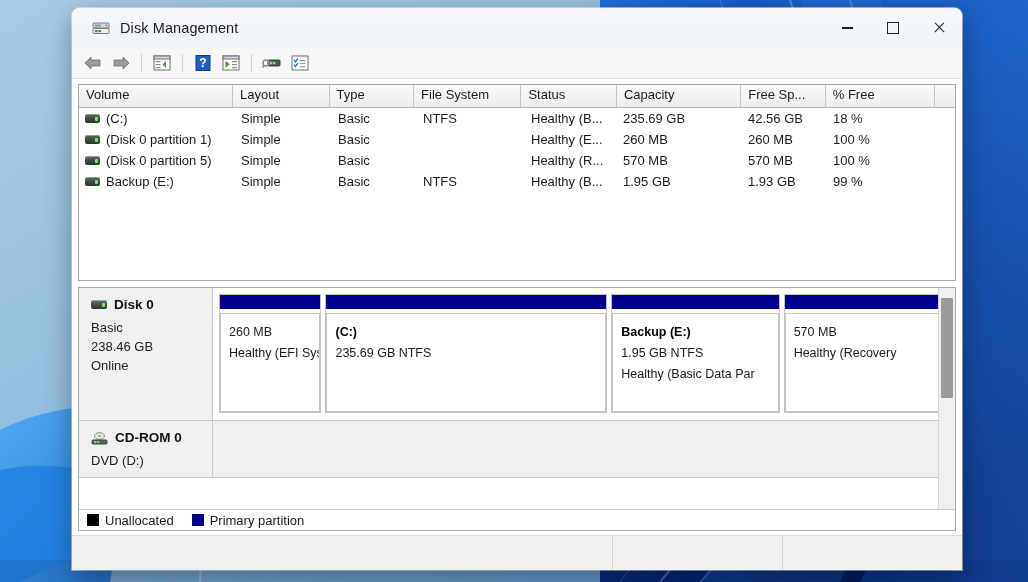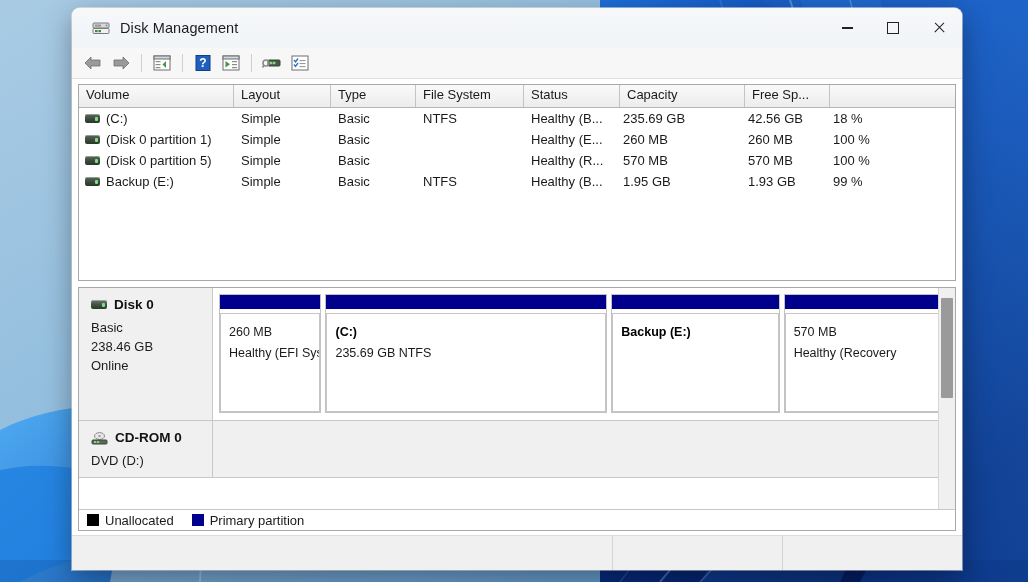--- a/index.html
+++ b/index.html
@@ -374,20 +374,21 @@
 
   <div class="listpane">
     <div class="colhead">
       <div class="col" style="width:155px">Volume</div>
       <div class="col" style="width:97px">Layout</div>
       <div class="col" style="width:85px">Type</div>
       <div class="col" style="width:108px">File System</div>
       <div class="col" style="width:96px">Status</div>
       <div class="col" style="width:125px">Capacity</div>
       <div class="col" style="width:85px">Free Sp...</div>
+      <div class="col" style="width:110px">% Free</div>
       <div class="col" style="width:20px;border-right:none"></div>
     </div>
     <div class="rows">
 
       <div class="row">
         <div class="cell vol" style="width:155px">
           <span class="vol-icon"></span>
           <span>(C:)</span>
         </div>
         <div class="cell" style="width:97px">Simple</div>
@@ -470,20 +471,22 @@
             <div class="part-bar"></div>
             <div class="part-body">
               <div class="part-label">(C:)</div>
               <div>235.69 GB NTFS</div>
             </div>
           </div>
           <div class="part" style="flex:0 0 23.0%">
             <div class="part-bar"></div>
             <div class="part-body">
               <div class="part-label">Backup  (E:)</div>
+              <div>1.95 GB NTFS</div>
+              <div>Healthy (Basic Data Par</div>
             </div>
           </div>
           <div class="part" style="flex:1 1 auto">
             <div class="part-bar"></div>
             <div class="part-body">
               <div class="part-label"></div>
               <div>570 MB</div>
               <div>Healthy (Recovery</div>
             </div>
           </div>

